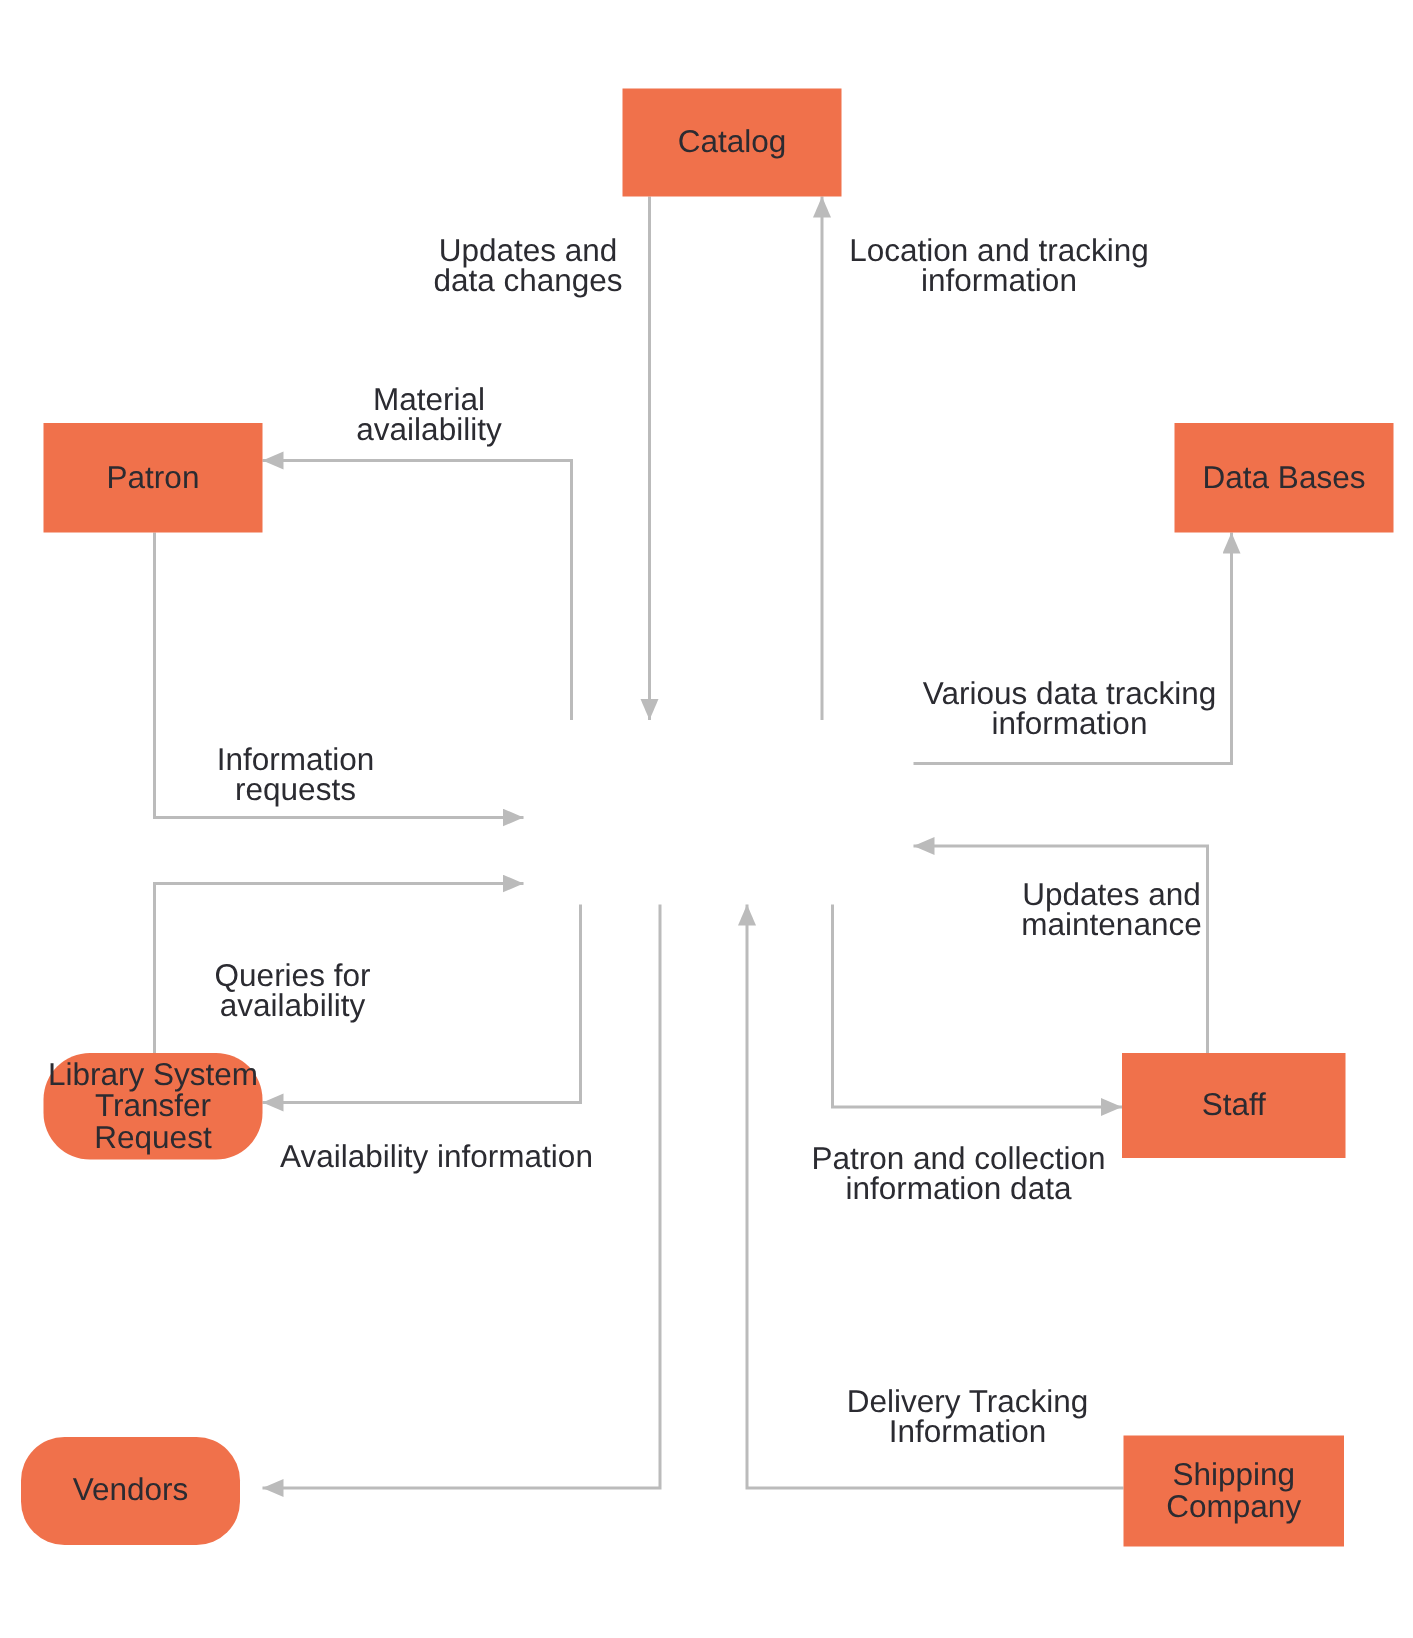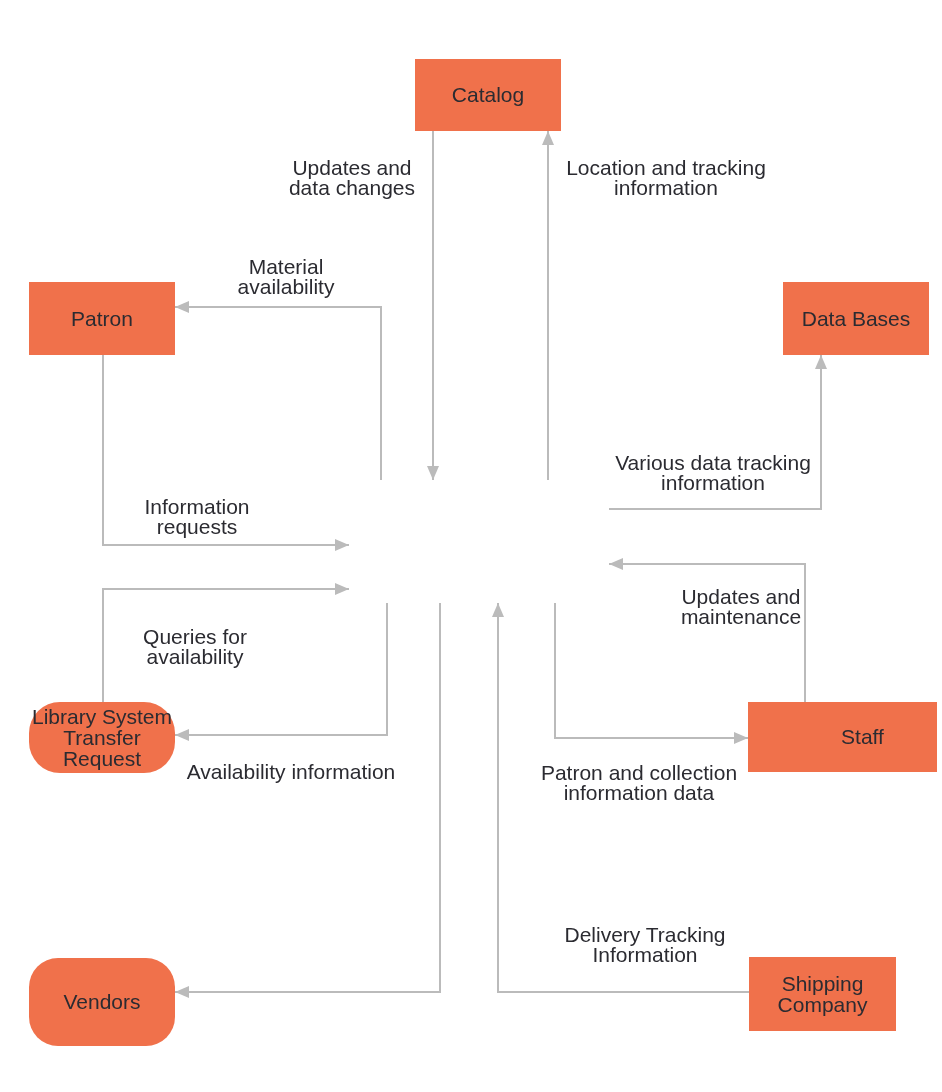--- a/index.html
+++ b/index.html
@@ -37,29 +37,29 @@
     white-space:pre-line;
     font-size:21px;line-height:20px;
     color:var(--text-color);
   }
   
   .node-catalog  {left:415px;top:59px; width:146px;height:72px;}
   .node-patron   {left:29px; top:282px;width:146px;height:73px;}
   .node-databases{left:783px;top:282px;width:146px;height:73px;}
   .node-system   {left:349px;top:480px;width:260px;height:123px;}
   .node-library  {left:29px; top:702px;width:146px;height:71px;line-height:21px;border-radius:31px;}
-  .node-staff    {left:748px;top:702px;width:149px;height:70px;padding-left:40px;}
-  .node-vendors  {left:29px; top:958px;width:146px;height:88px;border-radius:29px;}
+  .node-staff    {left:748px;top:702px;width:149px;height:70px;}
+  .node-vendors  {left:14px; top:958px;width:146px;height:72px;border-radius:29px;}
   .node-shipping {left:749px;top:957px;width:147px;height:74px;line-height:21px;}
   
   .lbl-0 {left:352px;top:178px;}
   .lbl-1 {left:666px;top:178px;}
   .lbl-2 {left:286px;top:277px;}
   .lbl-3 {left:197px;top:517px;}
-  .lbl-4 {left:195px;top:647px;}
+  .lbl-4 {left:195px;top:661px;}
   .lbl-5 {left:291px;top:772px;}
   .lbl-6 {left:713px;top:473px;}
   .lbl-7 {left:741px;top:607px;}
   .lbl-8 {left:639px;top:783px;}
   .lbl-9 {left:310px;top:948px;}
   .lbl-10{left:645px;top:945px;}
 </style>
 </head>
 <body>
 

